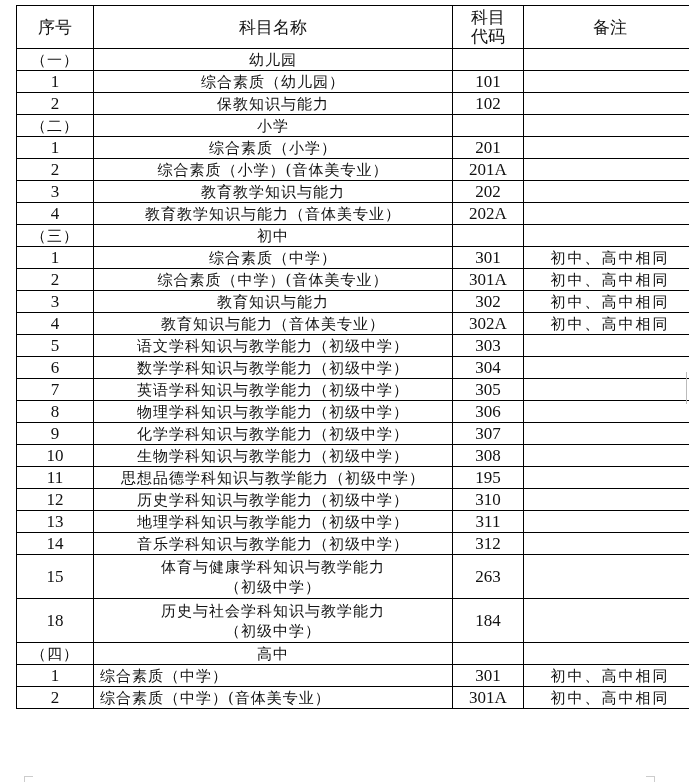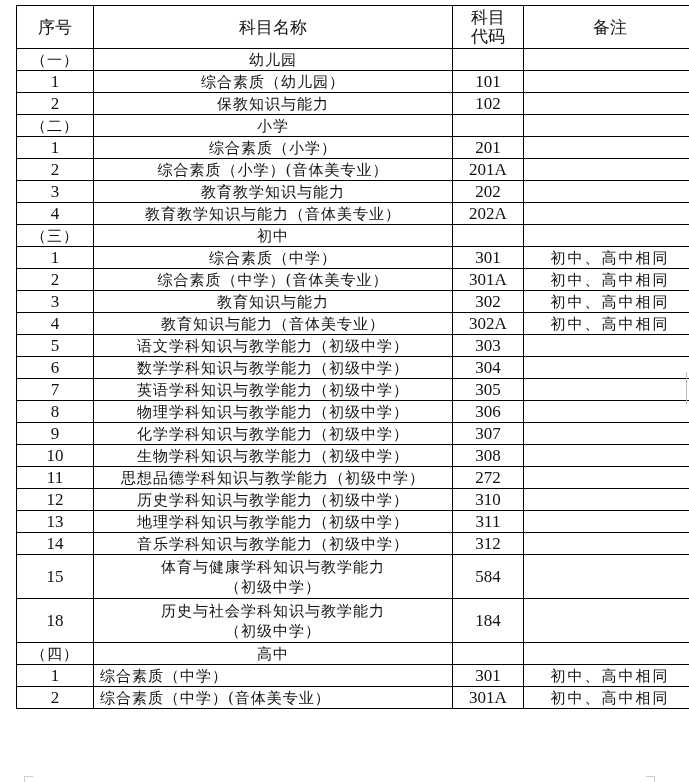--- a/index.html
+++ b/index.html
@@ -186,21 +186,21 @@
         </tr>
         <tr>
           <td class="num">10</td>
           <td class="name">生物学科知识与教学能力（初级中学）</td>
           <td class="code">308</td>
           <td class="note"></td>
         </tr>
         <tr>
           <td class="num">11</td>
           <td class="name">思想品德学科知识与教学能力（初级中学）</td>
-          <td class="code">272</td>
+          <td class="code">195</td>
           <td class="note"></td>
         </tr>
         <tr>
           <td class="num">12</td>
           <td class="name">历史学科知识与教学能力（初级中学）</td>
           <td class="code">310</td>
           <td class="note"></td>
         </tr>
         <tr>
           <td class="num">13</td>
@@ -213,21 +213,21 @@
           <td class="name">音乐学科知识与教学能力（初级中学）</td>
           <td class="code">312</td>
           <td class="note"></td>
         </tr>
         <tr class="tall">
           <td class="num">15</td>
           <td class="name wrap">
             <span class="line">体育与健康学科知识与教学能力</span>
             <span class="line">（初级中学）</span>
           </td>
-          <td class="code">584</td>
+          <td class="code">263</td>
           <td class="note"></td>
         </tr>
         <tr class="tall">
           <td class="num">18</td>
           <td class="name wrap">
             <span class="line">历史与社会学科知识与教学能力</span>
             <span class="line">（初级中学）</span>
           </td>
           <td class="code">184</td>
           <td class="note"></td>

